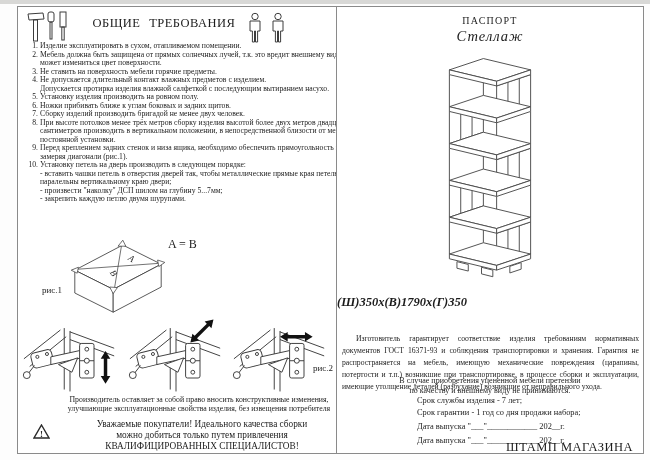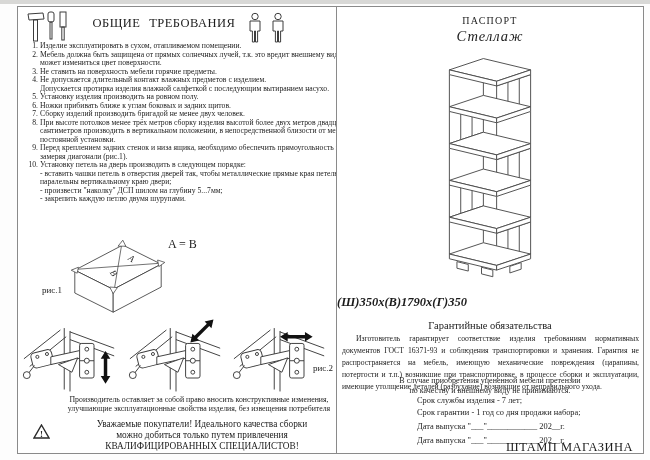--- a/index.html
+++ b/index.html
@@ -242,21 +242,20 @@
             <path d="M80,237 L116,225 L116,230 L80,242 Z"></path>
 
           <path d="M38,233 L50,236 L50,243 L38,240 Z"></path>
           <path d="M64,239 L76,242 L76,249 L64,246 Z"></path>
           <path d="M94,238 L106,234 L106,241 L94,245 Z"></path>
         </g>
       </svg>
     </div>
 
     <div class="rp-dims">(Ш)350х(В)1790х(Г)350</div>
-    <div class="rp-warranty-title">Гарантийные обязательства</div>
     <div class="rp-warranty-text">Изготовитель гарантирует соответствие изделия требованиям нормативных документов ГОСТ 16371-93 и соблюдения транспортировки и хранения. Гарантия не распространяется на мебель, имеющую механические повреждения (царапины, потертости и т.п.) возникшие при транспортировке, в процессе сборки и эксплуатации, имеющие утолщение деталей (разбухание) возникшие от неправильного ухода.</div>
     <div class="rp-discount">В случае приобретения уцененной мебели претензии
 по качеству и внешнему виду не принимаются.</div>
     <div class="rp-line rp-service">Срок службы изделия - 7 лет;</div>
     <div class="rp-line rp-guarantee">Срок гарантии - 1 год со дня продажи набора;</div>
     <div class="rp-line rp-date1">Дата выпуска "___"____________ 202__г.</div>
     <div class="rp-line rp-date2">Дата выпуска "___"____________ 202__г.</div>
     <div class="rp-stamp">ШТАМП МАГАЗИНА</div>
   </div>
 </div>

